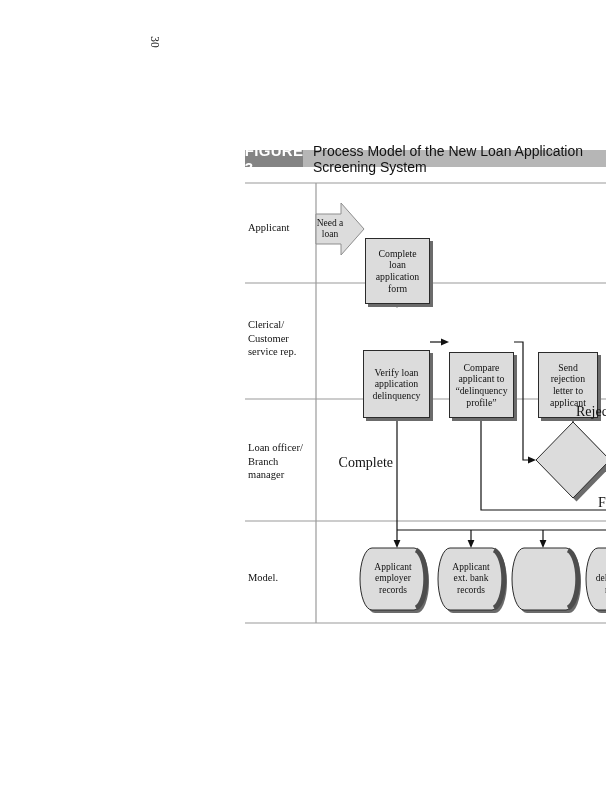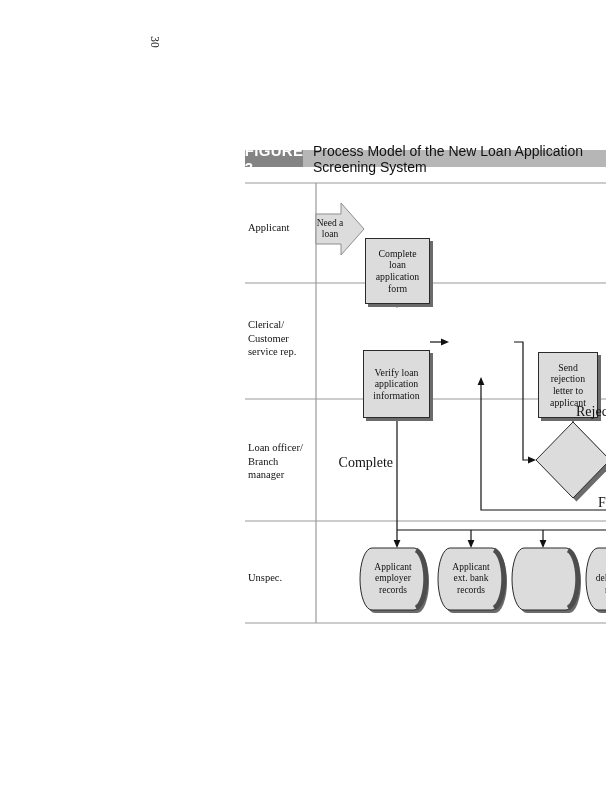--- a/index.html
+++ b/index.html
@@ -124,32 +124,36 @@
     </g>
   </svg>
 
   <div class="lane-label" style="top:221px">Applicant</div>
   <div class="lane-label" style="top:441px">Loan officer/
 Branch
 manager</div>
   <div class="lane-label" style="top:318px">Clerical/
 Customer
 service rep.</div>
-  <div class="lane-label" style="top:571px">Unspec.</div>
+  <div class="lane-label" style="top:571px">Model.</div>
 
   <div class="shape-label" style="left:311px;top:213px;width:38px;height:32px">Need a
 loan</div>
 
   <div class="pbox" style="left:365px;top:196px;width:63px;height:64px">Complete
 loan
 application
 form</div>
   <div class="pbox" style="left:363px;top:308px;width:65px;height:66px">Verify loan
 application
-information</div>
+delinquency</div>
+  <div class="pbox" style="left:449px;top:310px;width:63px;height:64px">Compare
+applicant to
+“delinquency
+profile”</div>
   <div class="pbox" style="left:538px;top:310px;width:58px;height:64px">Send
 rejection
 letter to
 applicant</div>
 
 
   <div class="shape-label" style="left:362px;top:556px;width:62px;height:46px">Applicant
 employer
 records</div>
   <div class="shape-label" style="left:440px;top:556px;width:62px;height:46px">Applicant

